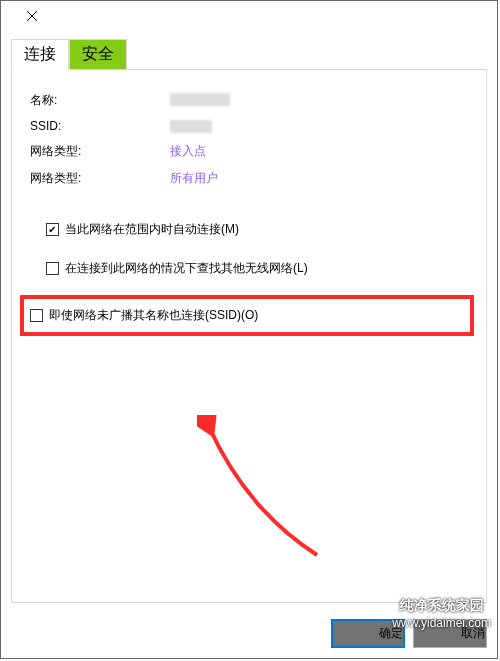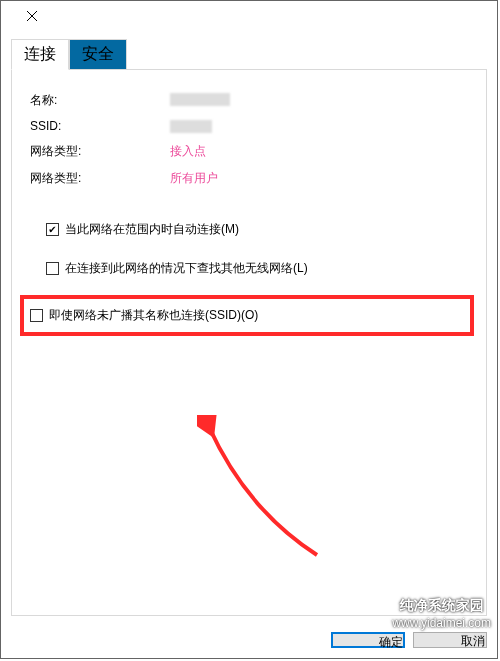--- a/index.html
+++ b/index.html
@@ -68,42 +68,42 @@
       background: #fff;
       font-size: 16px;
       cursor: pointer;
       position: relative;
     }
     .tab.active {
       border-bottom: 1px solid #fff;
       margin-bottom: -1px;
     }
     .tab:not(.active) {
-      background: #0369a1;
+      background: #84cc16;
     }
     .tab-content {
       border: 1px solid #d9d9d9;
       flex: 1;
       padding: 22px 18px;
       position: relative;
     }
     .props {
       margin-bottom: 30px;
     }
     .prop-row {
       display: flex;
       margin-bottom: 10px;
       font-size: 12px;
     }
     .prop-label {
       width: 140px;
       color: #000;
     }
     .prop-value {
-      color: #ec4899;
+      color: #8b5cf6;
     }
     .redacted {
       display: inline-block;
       background: #ddd;
       height: 13px;
       vertical-align: middle;
       filter: blur(1px);
     }
     .redacted.w1 { width: 60px; }
     .redacted.w2 { width: 42px; }
@@ -146,23 +146,23 @@
       pointer-events: none;
     }
     .footer {
       display: flex;
       justify-content: flex-end;
       padding: 6px 10px 10px 10px;
       gap: 8px;
     }
     .btn {
       min-width: 74px;
-      height: 16px;
+      height: 29px;
       border: 1px solid #adadad;
-      background: #e5e5e5;
+      background: #737373;
       font-size: 12px;
       cursor: pointer;
       font-family: inherit;
       padding-left: 46px;
     }
     .btn.primary {
       border: 2px solid #0078d7;
     }
     .watermark {
       position: absolute;

